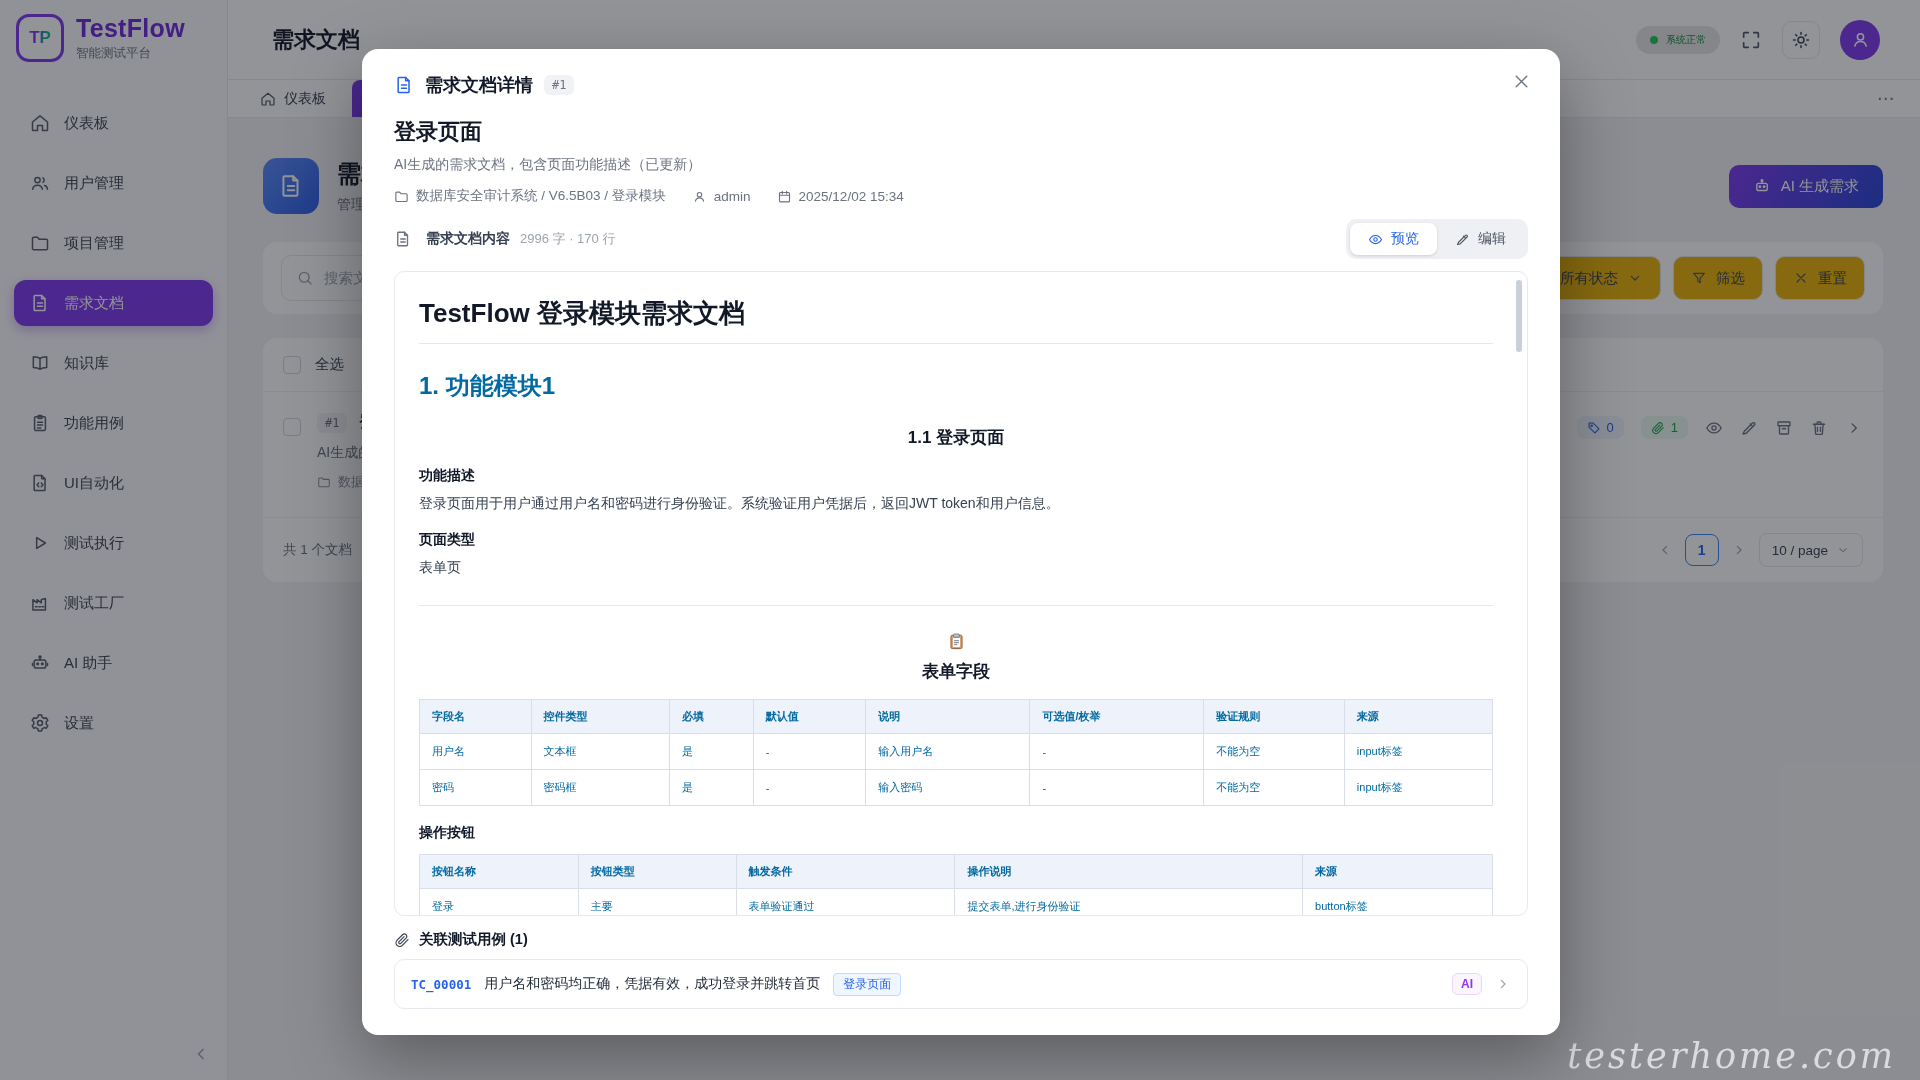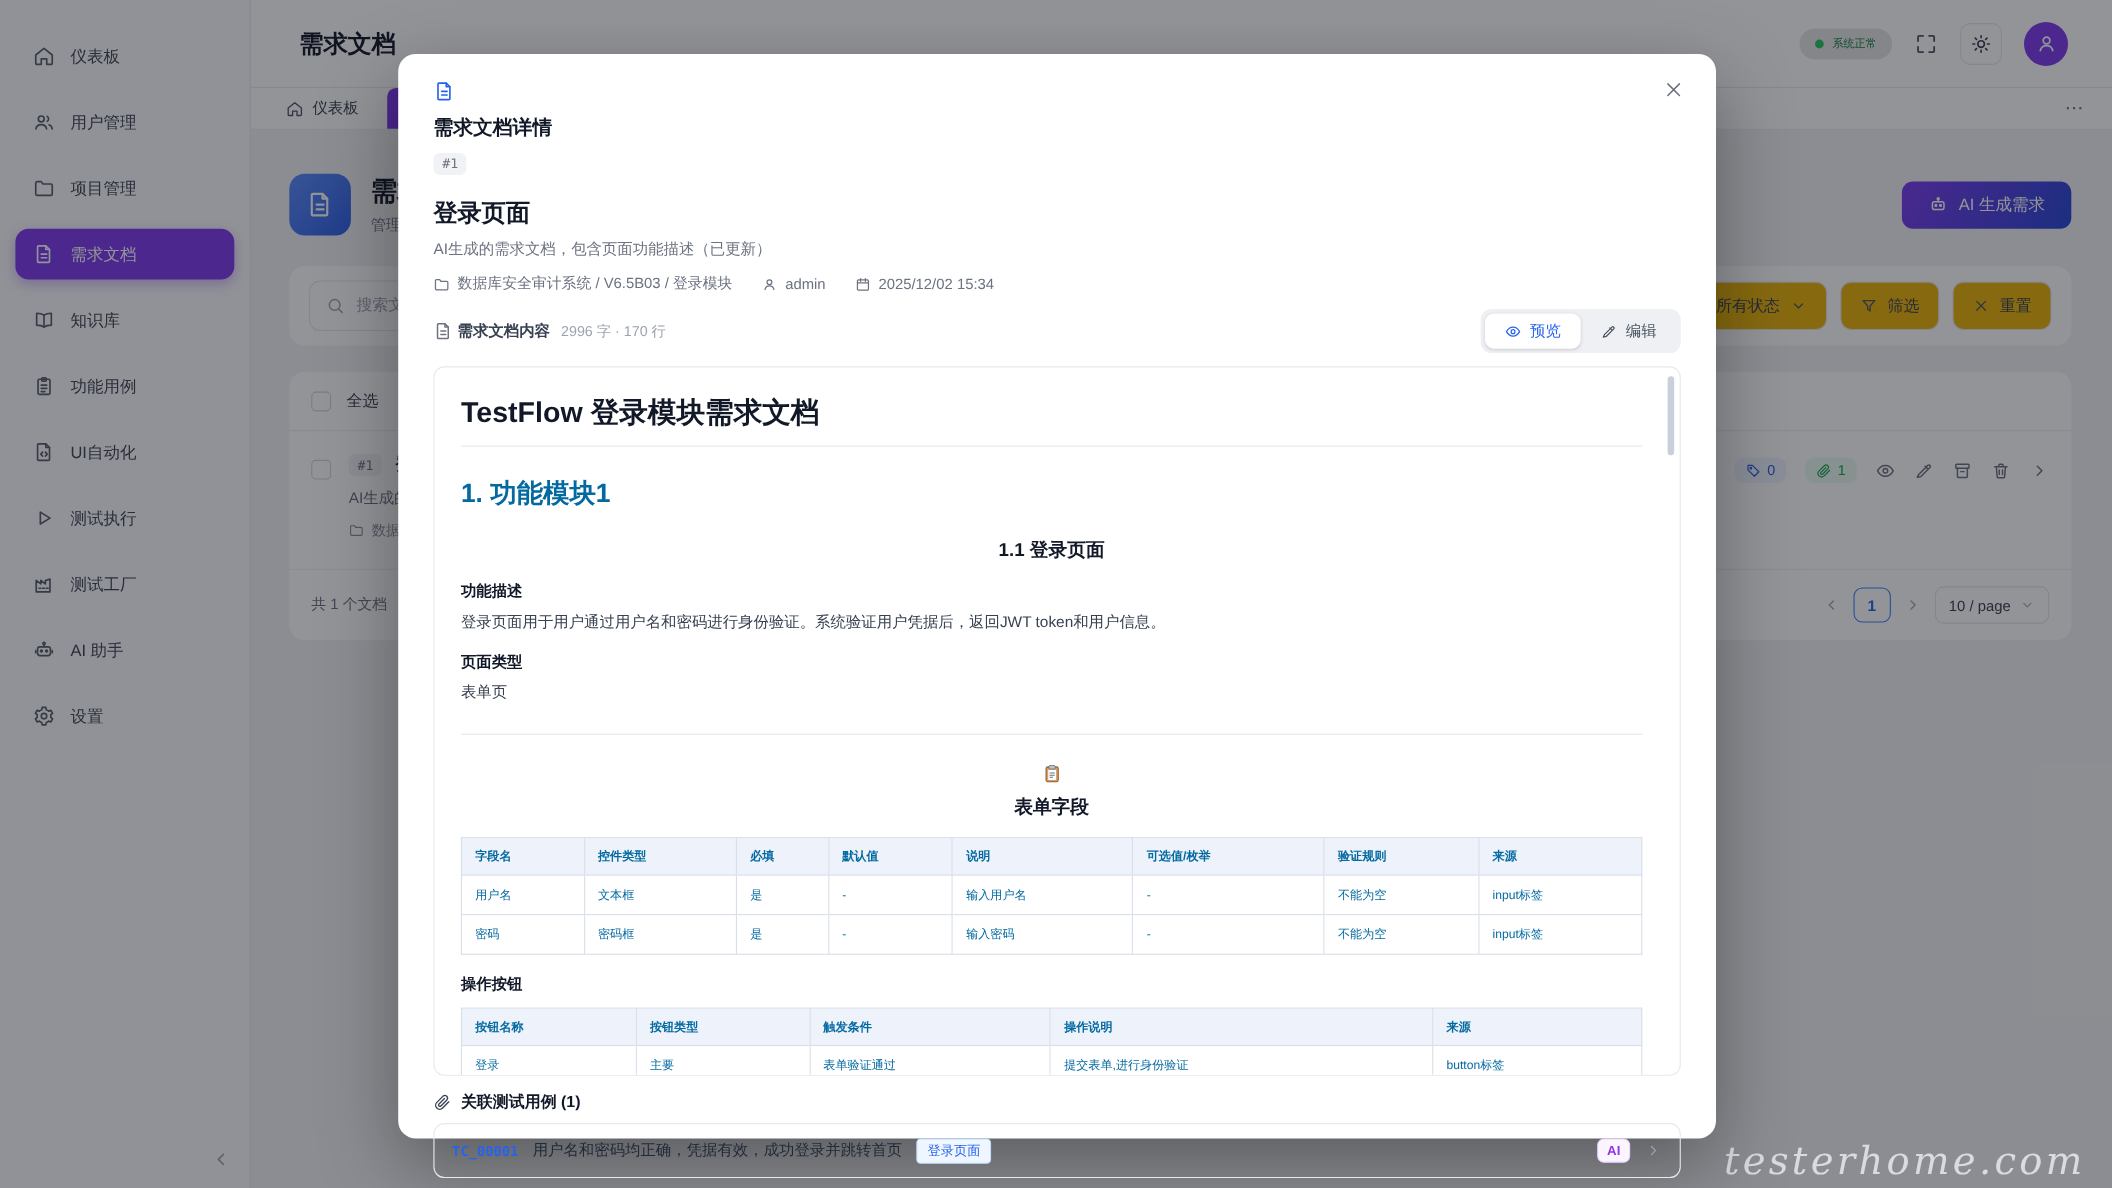--- a/index.html
+++ b/index.html
@@ -87,33 +87,33 @@
   .pg-num { width:34px; height:32px; border:1px solid #3b82f6; color:#2563eb; border-radius:8px; display:grid; place-items:center; font-size:14px; font-weight:bold; }
   .pg-size { height:34px; border:1px solid #e2e5ea; border-radius:8px; padding:0 12px; display:flex; align-items:center; gap:8px; font-size:13.5px; color:#374151; }
   .pg-size .ic { width:14px; height:14px; color:#9ca3af; }
 
   
   .overlay { position:absolute; inset:0; background:rgba(15,18,26,.45); z-index:40; }
   .watermark { position:absolute; right:24px; bottom:4px; z-index:45; font-family:"DejaVu Serif",serif; font-style:italic; font-size:35px; color:rgba(237,239,242,.8); letter-spacing:3px; }
 
   
   .modal { position:absolute; left:362px; top:49px; width:1198px; height:986px; background:#fff; border-radius:16px; z-index:50; box-shadow:0 24px 70px rgba(0,0,0,.35); padding:24px 32px 0; }
-  .m-head { display:flex; align-items:flex-start; gap:11px;flex-direction:column; }
+  .m-head { display:flex; align-items:center; gap:11px; }
   .m-head .ic { width:20px; height:20px; color:#2563eb; }
   .m-title { font-size:18px; font-weight:bold; color:#111827; }
   .m-close { position:absolute; top:22px; right:28px; color:#6b7280; cursor:pointer; }
   .m-close .ic { width:21px; height:21px; stroke-width:1.6; }
   .m-doc-title { margin-top:20px; font-size:22px; font-weight:bold; color:#111827; }
   .m-doc-desc { margin-top:9px; font-size:14px; color:#6b7280; }
   .m-meta { margin-top:13px; display:flex; align-items:center; gap:26px; font-size:13.5px; color:#6b7280; }
   .m-meta-item { display:flex; align-items:center; gap:7px; }
   .m-meta-item .ic { width:15px; height:15px; }
   .m-toolbar { margin-top:14px; display:flex; align-items:center; }
   .m-toolbar .doc-ic { width:18px; height:18px; color:#6b7280; }
-  .m-toolbar-label { margin-left:4px; font-size:14px; font-weight:bold; color:#374151; }
+  .m-toolbar-label { margin-left:14px; font-size:14px; font-weight:bold; color:#374151; }
   .m-toolbar-stats { margin-left:10px; font-size:13px; color:#9ca3af; }
   .seg { margin-left:auto; background:#eef0f3; border-radius:10px; padding:4px; display:flex; }
   .seg-btn { display:flex; align-items:center; gap:8px; height:32px; padding:0 18px; border-radius:8px; font-size:14px; color:#4b5563; cursor:pointer; }
   .seg-btn .ic { width:15px; height:15px; }
   .seg-btn.active { background:#fff; color:#2563eb; box-shadow:0 1px 3px rgba(0,0,0,.14); }
 
   .m-content { position:relative; margin-top:12px; height:645px; border:1px solid #e7e9ee; border-radius:10px; overflow:hidden; padding:24px 34px 0 24px; background:#fff; }
   .m-scroll { position:absolute; top:8px; right:5px; width:6px; height:72px; background:#c9d0da; border-radius:3px; }
   .d-h1 { font-size:26px; font-weight:bold; color:#111827; padding-bottom:12px; border-bottom:1px solid #e5e7eb; }
   .d-h2 { margin-top:26px; font-size:24px; font-weight:bold; color:#0369a1; }
@@ -137,20 +137,29 @@
   .f-ai { margin-left:auto; font-size:12px; font-weight:bold; color:#9333ea; background:#faf5ff; border:1px solid #e9d5ff; border-radius:6px; padding:3px 8px; }
   .f-chevron { color:#9ca3af; }
   .f-chevron .ic { width:16px; height:16px; }
 </style>
 </head>
 <body>
 
 <div class="app">
 
   <div class="sidebar">
+    <div class="logo">
+      <div class="logo-box">
+        <span class="logo-mono">TP</span>
+      </div>
+      <div>
+        <div class="logo-title">TestFlow</div>
+        <div class="logo-sub">智能测试平台</div>
+      </div>
+    </div>
     <div class="side-menu">
       <div class="side-item">
         <svg class="ic" viewBox="0 0 24 24">
             <path d="M3 10.8 12 3.5l9 7.3V20a1 1 0 0 1-1 1h-5v-6h-6v6H4a1 1 0 0 1-1-1z"></path>
           </svg>
         <span>仪表板</span>
       </div>
       <div class="side-item">
         <svg class="ic" viewBox="0 0 24 24">
             <circle cx="9" cy="8.5" r="3.2"></circle>

